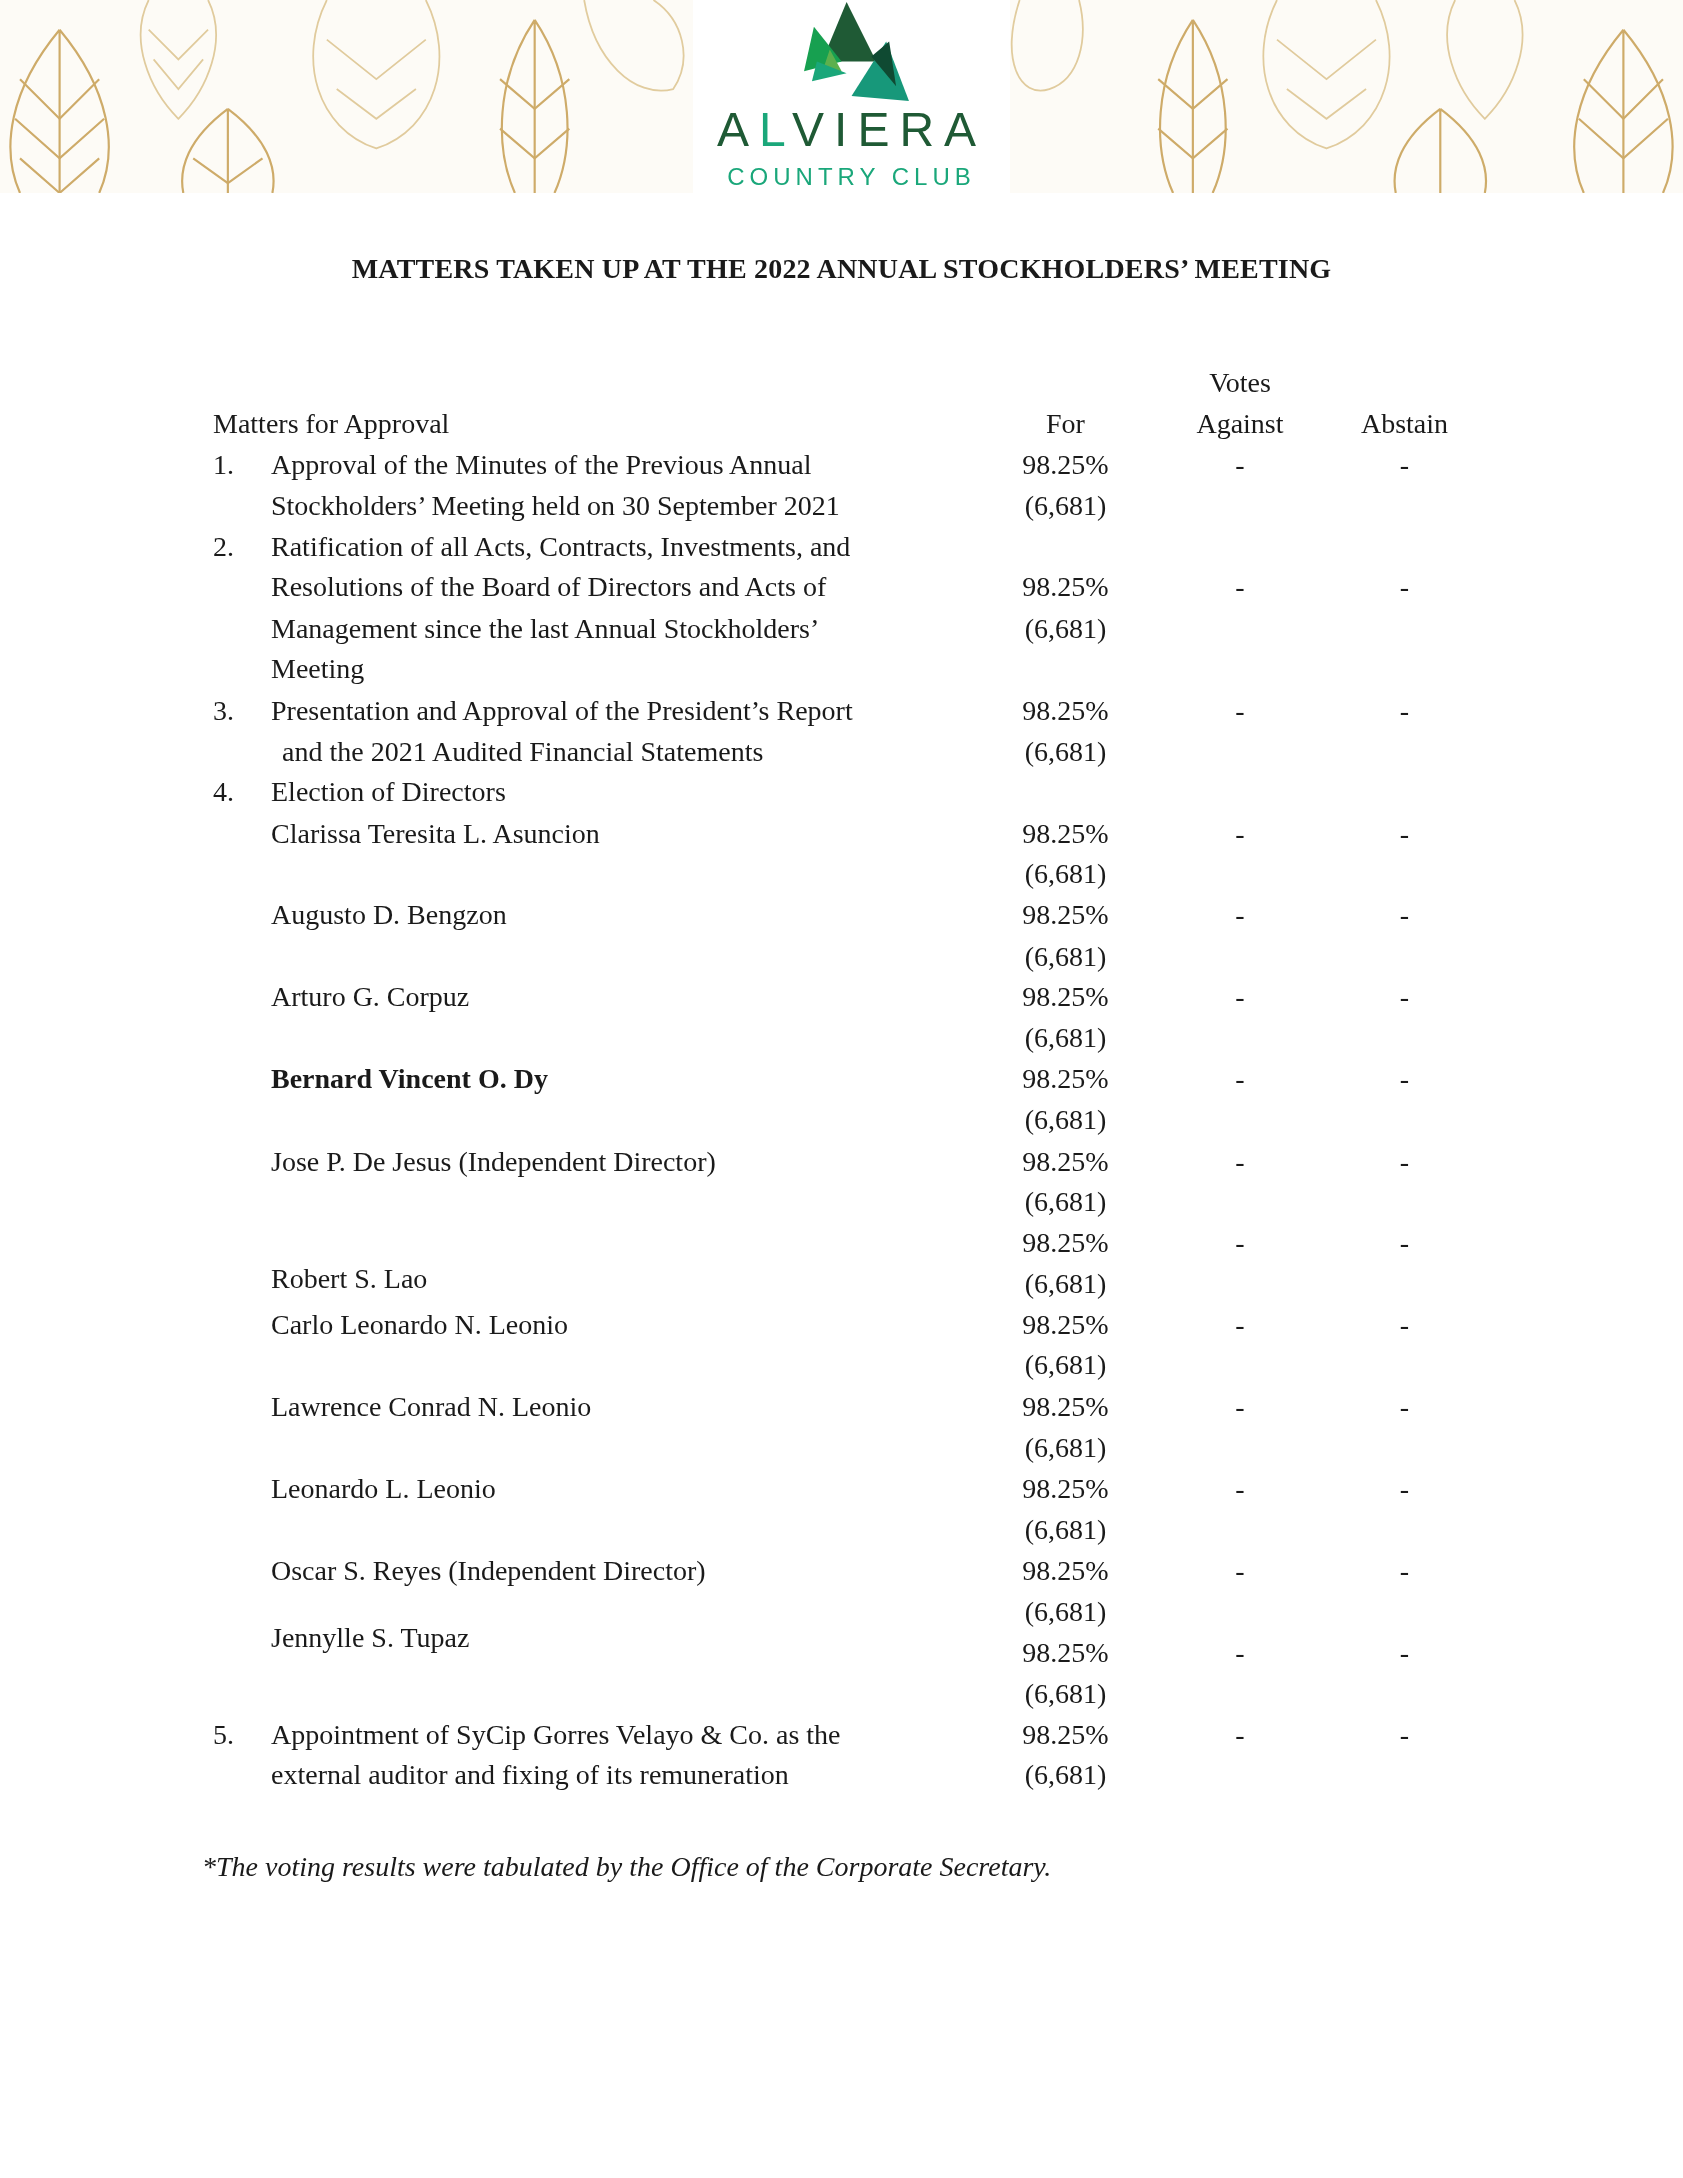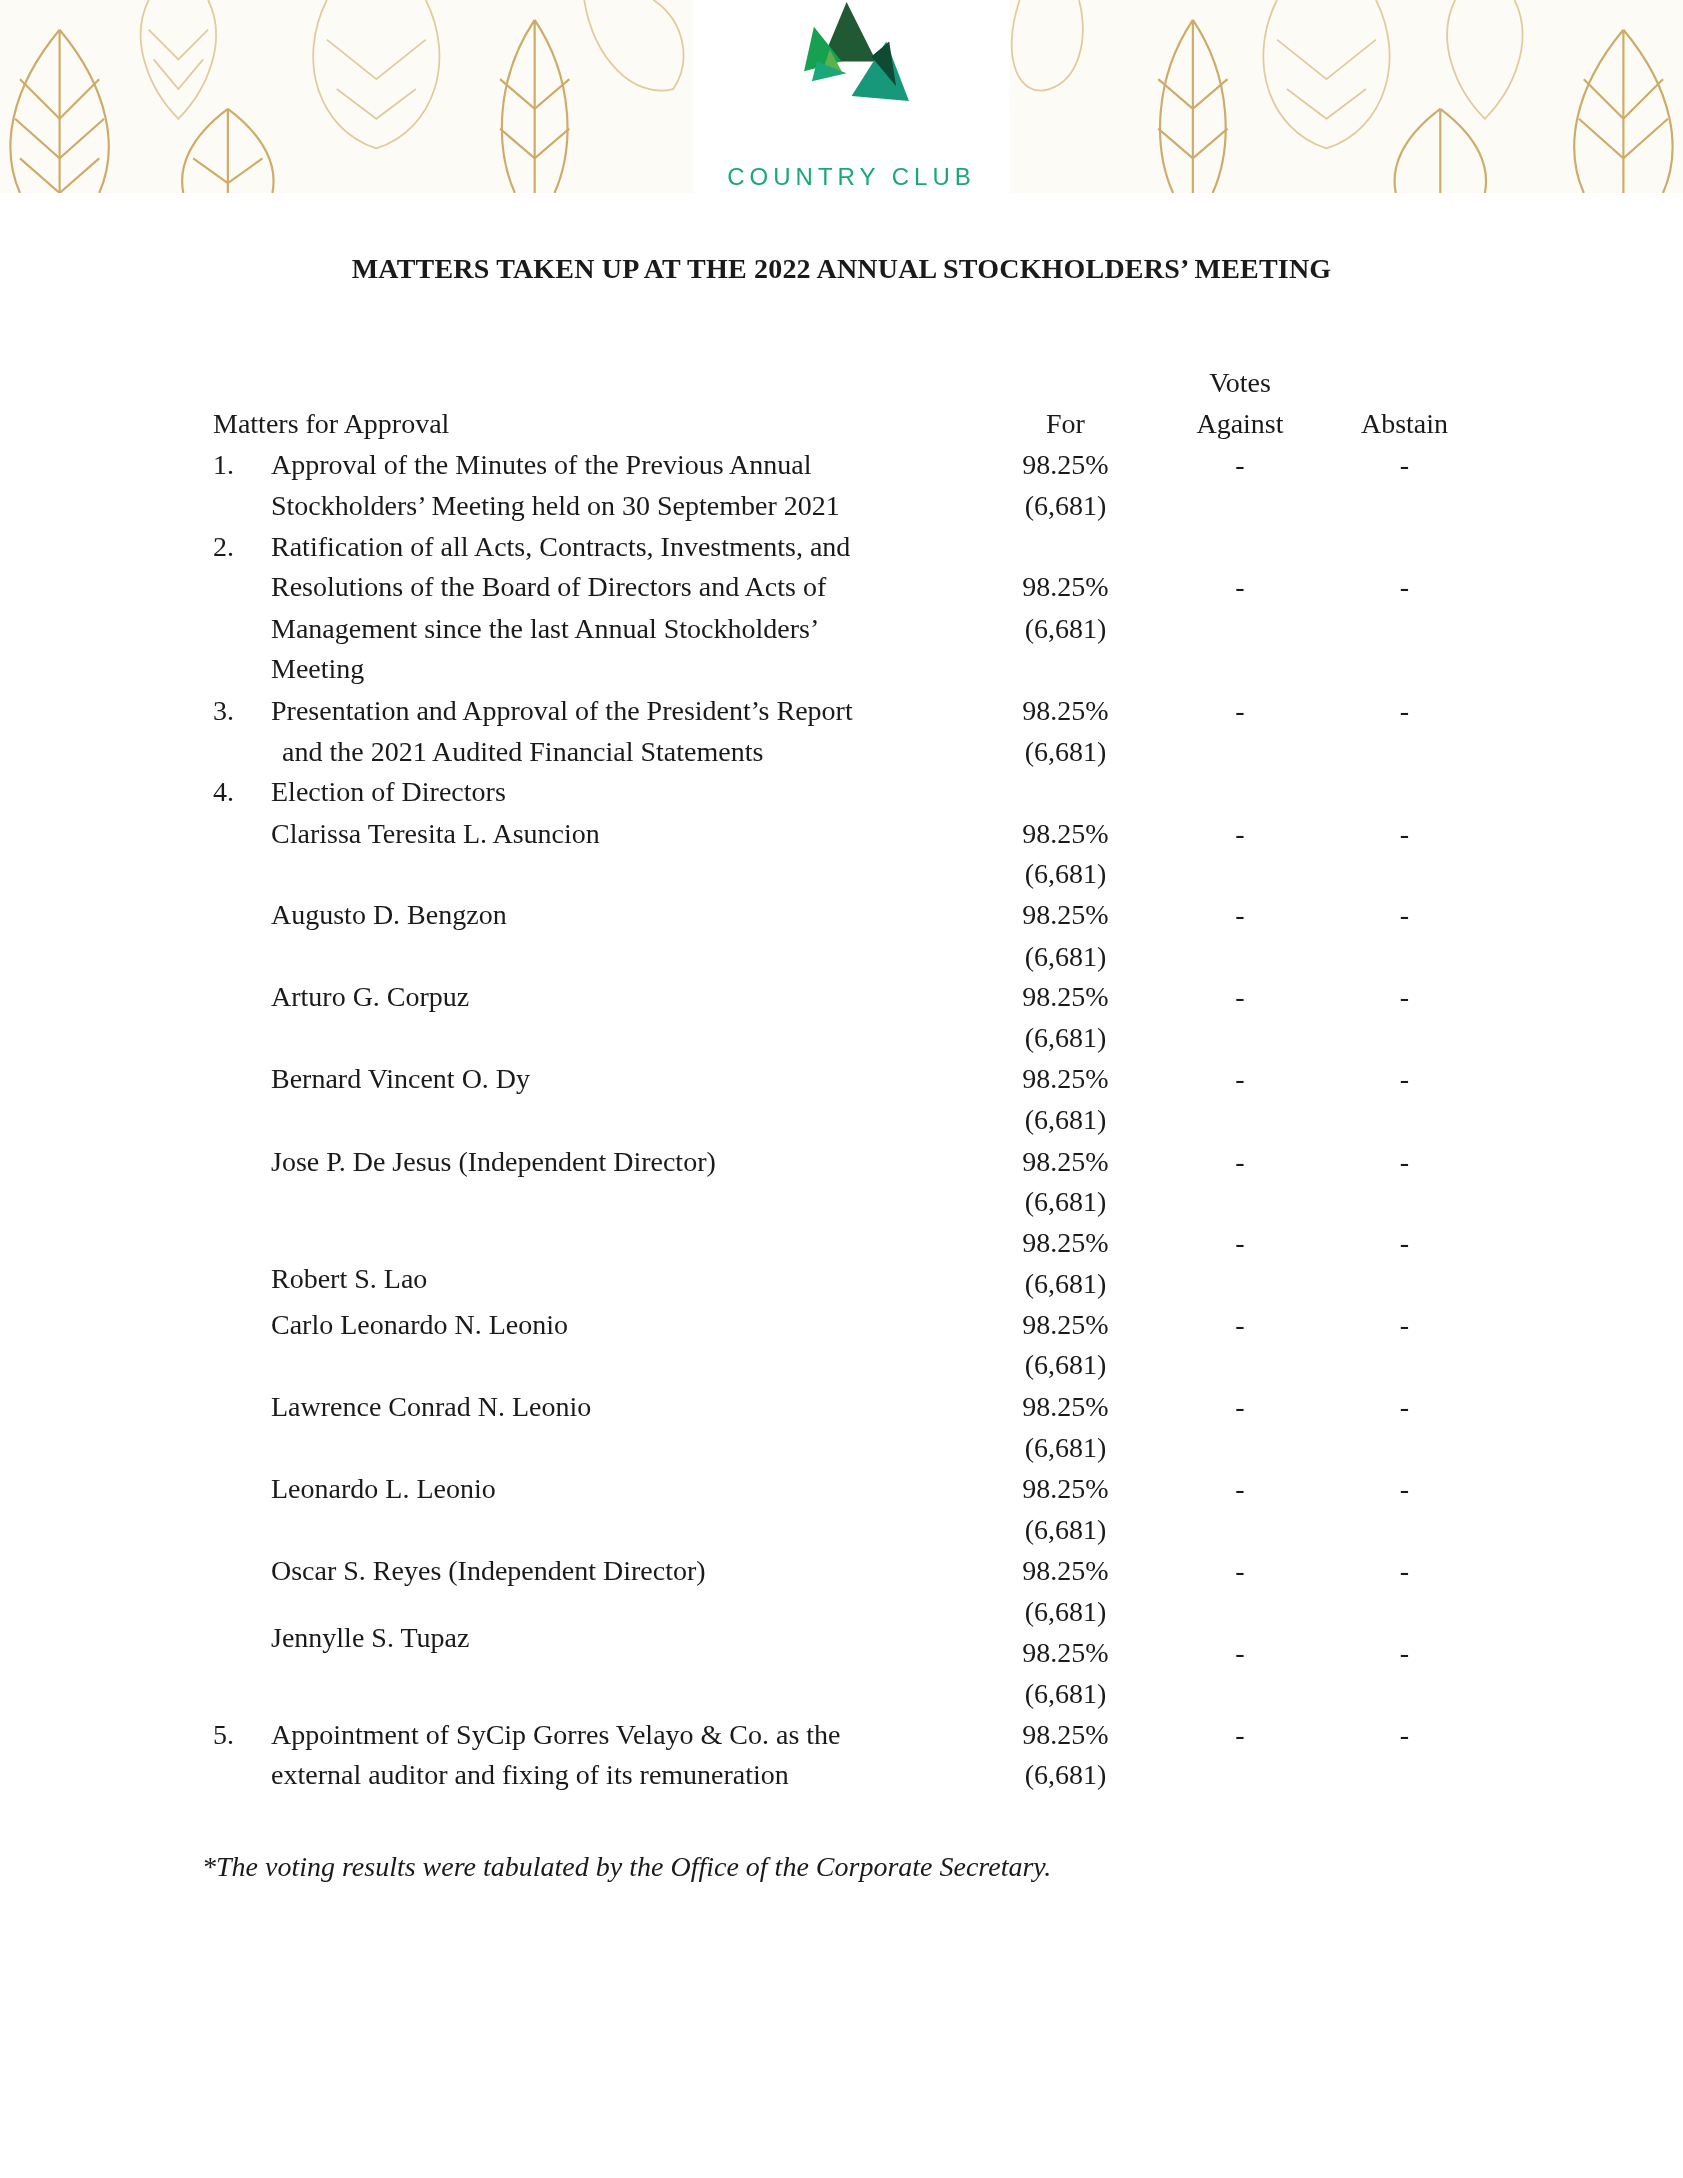--- a/index.html
+++ b/index.html
@@ -49,20 +49,21 @@
   </svg>
   <div class="logo">
     <svg width="109" height="99" viewBox="0 0 110 100">
       <polygon points="45,0 75,60 20,60" fill="#1f5a35"></polygon>
       <polygon points="12,25 2,70 40,60" fill="#17a050"></polygon>
       <polygon points="28,48 40,70 20,72" fill="#5db04d"></polygon>
       <polygon points="15,60 45,72 10,80" fill="#1aa77a"></polygon>
       <polygon points="85,40 108,100 50,95" fill="#17987a"></polygon>
       <polygon points="70,55 88,40 95,85" fill="#0f4a32"></polygon>
     </svg>
+    <div class="brand"><span>A</span><span class="accent">L</span><span>VIERA</span></div>
     <div class="sub">COUNTRY CLUB</div>
   </div>
 </div>
 
 <div class="title">MATTERS TAKEN UP AT THE 2022 ANNUAL STOCKHOLDERS’ MEETING</div>
 
 <div class="doc">
 
   <div class="t c" style="left:1178px;width:124px;top:362px;">Votes</div>
   <div class="t" style="left:213px;top:403px;">Matters for Approval</div>
@@ -122,21 +123,21 @@
     <div class="t c" style="left:1346px;width:117px;top:894px;">-</div>
   </div>
   <div>
     <div class="t" style="left:271px;top:976px;">Arturo G. Corpuz</div>
     <div class="t c" style="left:1010px;width:111px;top:976px;">98.25%</div>
     <div class="t c" style="left:1010px;width:111px;top:1017px;">(6,681)</div>
     <div class="t c" style="left:1178px;width:124px;top:976px;">-</div>
     <div class="t c" style="left:1346px;width:117px;top:976px;">-</div>
   </div>
   <div>
-    <div class="t" style="left:271px;top:1058px;">Bernard Vincent O. Dy</div>
+    <div class="t" style="left:271px;top:1058px;font-weight:bold;">Bernard Vincent O. Dy</div>
     <div class="t c" style="left:1010px;width:111px;top:1058px;">98.25%</div>
     <div class="t c" style="left:1010px;width:111px;top:1099px;">(6,681)</div>
     <div class="t c" style="left:1178px;width:124px;top:1058px;">-</div>
     <div class="t c" style="left:1346px;width:117px;top:1058px;">-</div>
   </div>
   <div>
     <div class="t" style="left:271px;top:1141px;">Jose P. De Jesus (Independent Director)</div>
     <div class="t c" style="left:1010px;width:111px;top:1141px;">98.25%</div>
     <div class="t c" style="left:1010px;width:111px;top:1181px;">(6,681)</div>
     <div class="t c" style="left:1178px;width:124px;top:1141px;">-</div>

